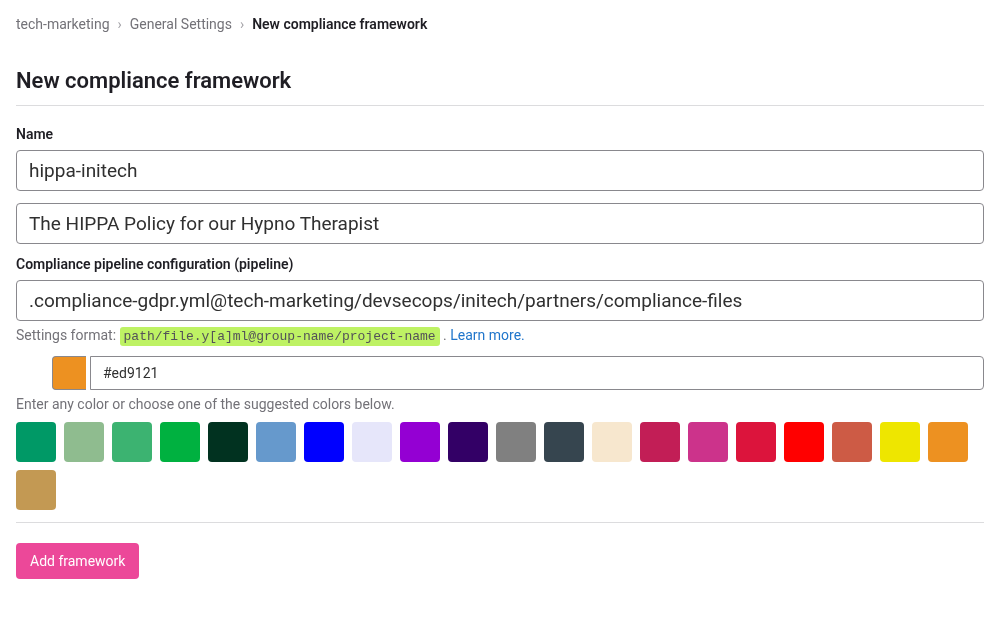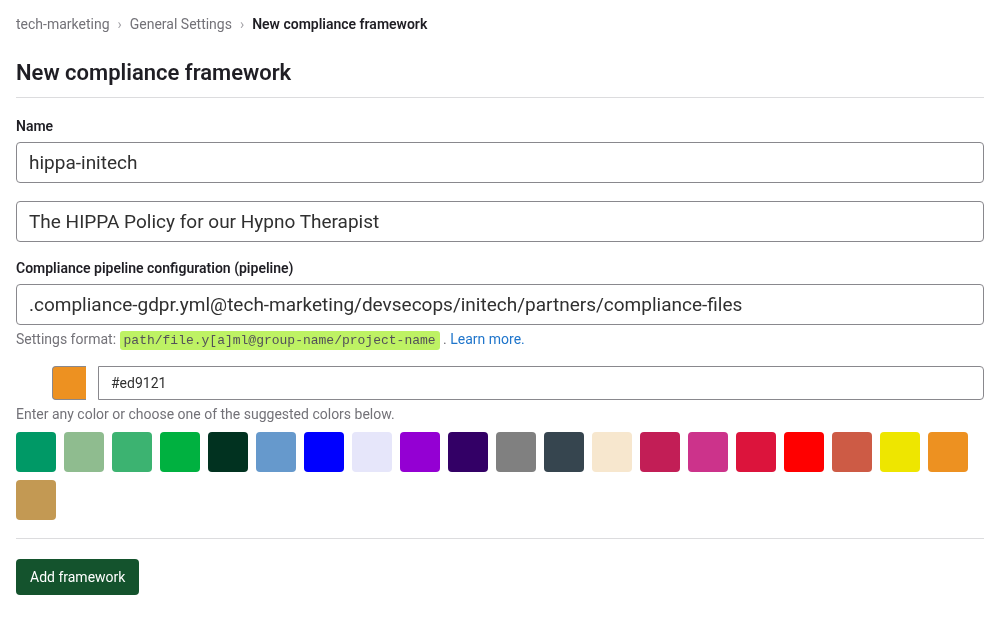--- a/index.html
+++ b/index.html
@@ -13,21 +13,21 @@
       background: #fff;
       padding: 16px;
       font-size: 14px;
     }
     .breadcrumb {
       display: flex;
       align-items: center;
       gap: 8px;
       color: #737278;
       font-size: 14px;
-      margin-bottom: 28px;
+      margin-bottom: 36px;
     }
     .breadcrumb-item {
       color: #737278;
       text-decoration: none;
       cursor: pointer;
     }
     .breadcrumb-item.current {
       color: #1f1e24;
       font-weight: 600;
     }
@@ -39,21 +39,21 @@
       font-weight: 600;
       color: #1f1e24;
       margin-bottom: 12px;
     }
     .divider {
       border: none;
       border-top: 1px solid #dcdcde;
       margin: 12px 0 20px 0;
     }
     .form-group {
-      margin-bottom: 18px;
+      margin-bottom: 12px;
     }
     .form-label {
       display: block;
       font-weight: 600;
       font-size: 14px;
       color: #1f1e24;
       margin-bottom: 8px;
     }
     .form-input {
       width: 100%;
@@ -78,21 +78,21 @@
       color: #535158;
     }
     .learn-more-link {
       color: #1f75cb;
       text-decoration: none;
       cursor: pointer;
     }
     .color-input-row {
       display: flex;
       align-items: center;
-      gap: 12px;
+      gap: 4px;
       padding-left: 36px;
     }
     .color-swatch-preview {
       width: 34px;
       height: 34px;
       border: 1px solid #89888d;
       border-right: none;
       border-radius: 4px 0 0 4px;
       flex-shrink: 0;
     }
@@ -115,21 +115,21 @@
       width: 40px;
       height: 40px;
       border-radius: 4px;
       cursor: pointer;
       border: none;
     }
     .submit-section {
       margin-top: 8px;
     }
     .btn-primary {
-      background: #14532d;
+      background: #ec4899;
       color: #fff;
       border: none;
       padding: 10px 14px;
       font-size: 14px;
       border-radius: 4px;
       cursor: pointer;
       font-family: inherit;
     }
   </style>
 </head>

